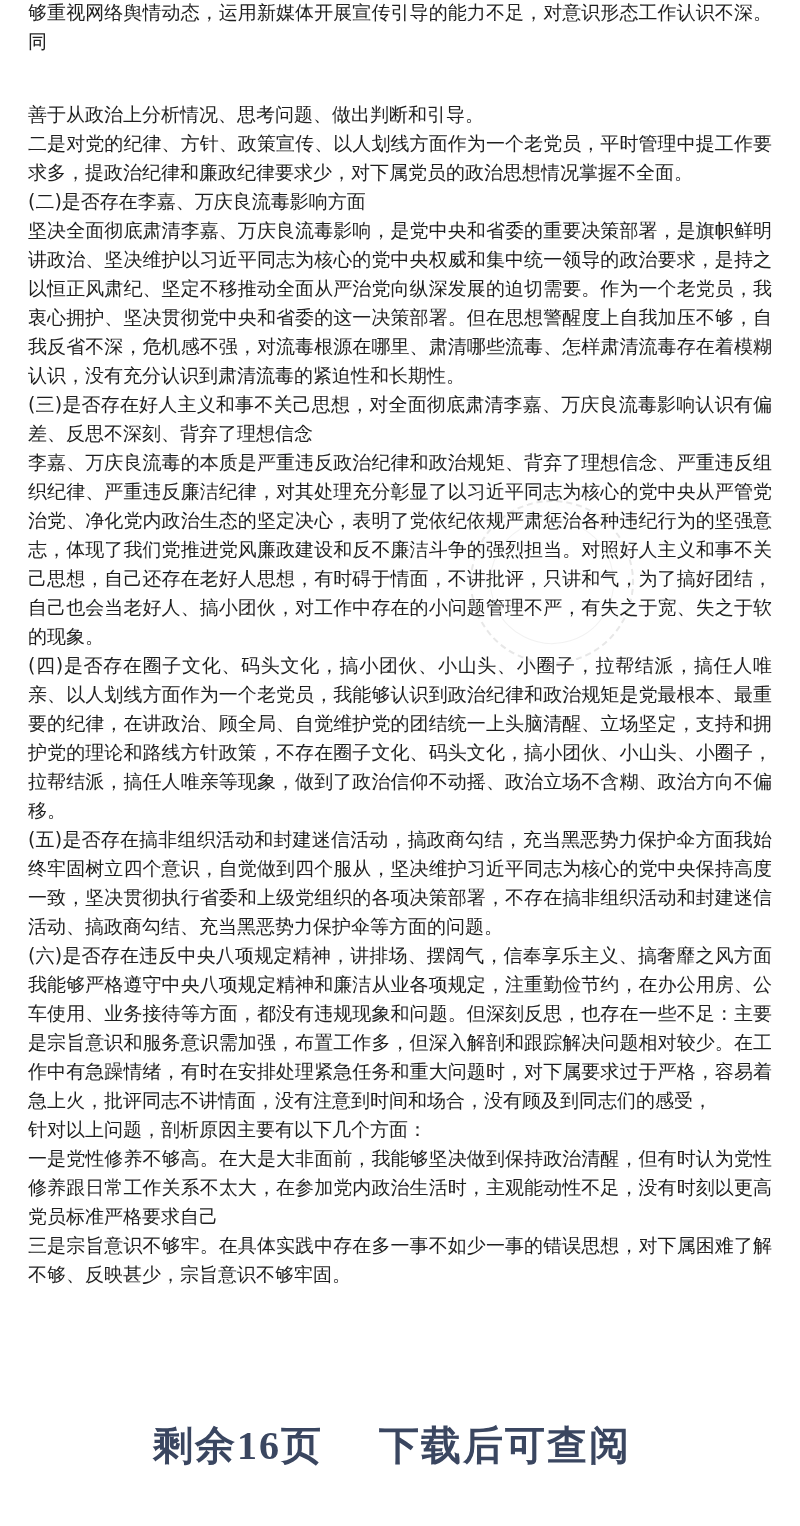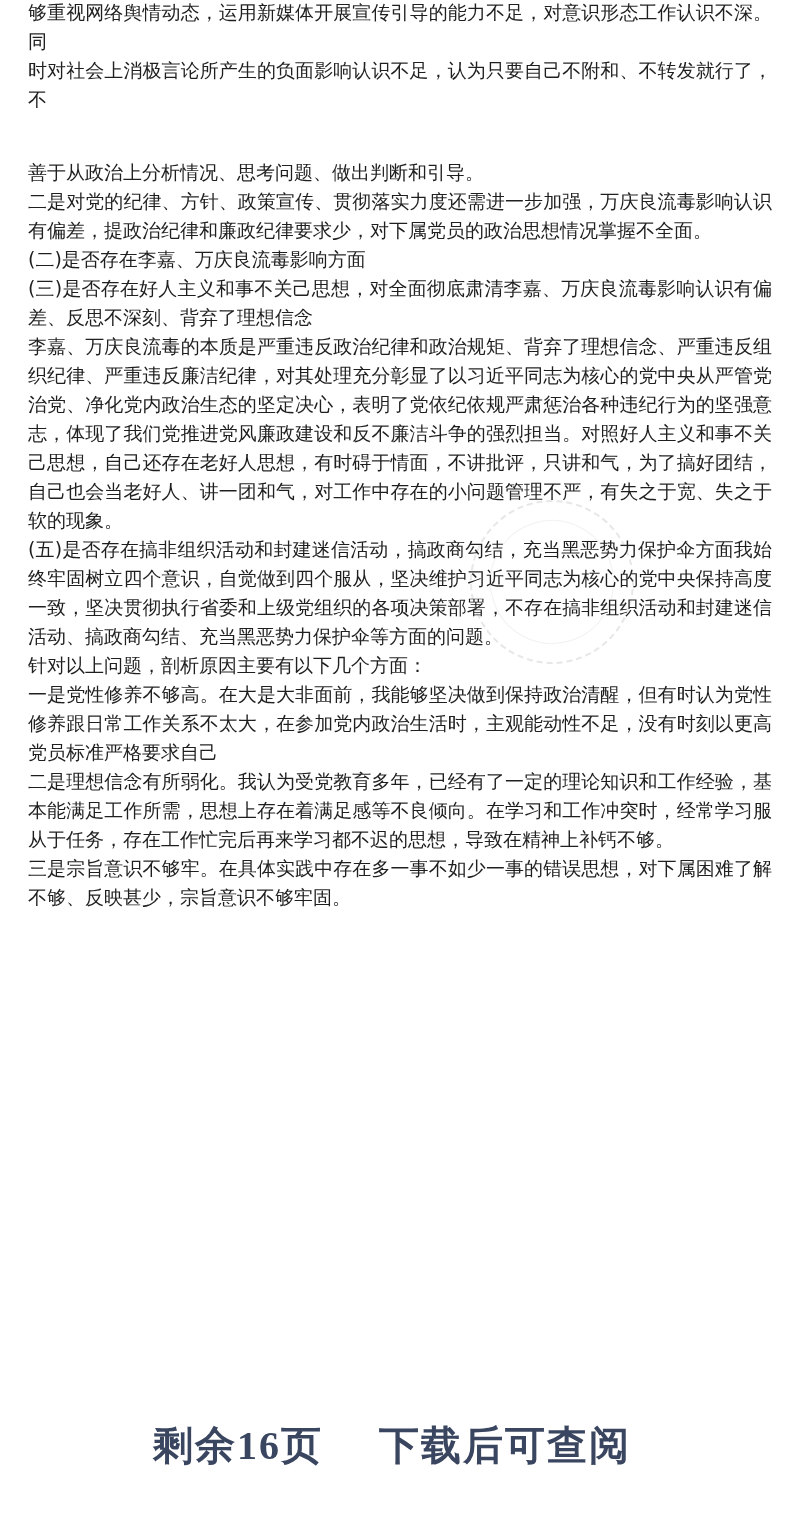--- a/index.html
+++ b/index.html
@@ -78,32 +78,33 @@
     width: 56px;
   }
 </style>
 </head>
 <body>
 
 <div class="doc">
 
   <div class="top-fragment">
     <p class="force-justify">够重视网络舆情动态，运用新媒体开展宣传引导的能力不足，对意识形态工作认识不深。同</p>
-    <p class="force-justify">时对社会上消极言论所产生的负面影响认识不足，认为只要自己不附和、不转发就行了，不</p>
   </div>
 
   <p>善于从政治上分析情况、思考问题、做出判断和引导。</p>
-  <p>二是对党的纪律、方针、政策宣传、贯彻落实力度还需进一步加强，万庆良流毒影响认识有偏差，提政治纪律和廉政纪律要求少，对下属党员的政治思想情况掌握不全面。</p>
+  <p>二是对党的纪律、方针、政策宣传、以人划线方面作为一个老党员，平时管理中提工作要求多，提政治纪律和廉政纪律要求少，对下属党员的政治思想情况掌握不全面。</p>
   <p>(二)是否存在李嘉、万庆良流毒影响方面</p>
+  <p>坚决全面彻底肃清李嘉、万庆良流毒影响，是党中央和省委的重要决策部署，是旗帜鲜明讲政治、坚决维护以习近平同志为核心的党中央权威和集中统一领导的政治要求，是持之以恒正风肃纪、坚定不移推动全面从严治党向纵深发展的迫切需要。作为一个老党员，我衷心拥护、坚决贯彻党中央和省委的这一决策部署。但在思想警醒度上自我加压不够，自我反省不深，危机感不强，对流毒根源在哪里、肃清哪些流毒、怎样肃清流毒存在着模糊认识，没有充分认识到肃清流毒的紧迫性和长期性。</p>
   <p>(三)是否存在好人主义和事不关己思想，对全面彻底肃清李嘉、万庆良流毒影响认识有偏差、反思不深刻、背弃了理想信念</p>
-  <p>李嘉、万庆良流毒的本质是严重违反政治纪律和政治规矩、背弃了理想信念、严重违反组织纪律、严重违反廉洁纪律，对其处理充分彰显了以习近平同志为核心的党中央从严管党治党、净化党内政治生态的坚定决心，表明了党依纪依规严肃惩治各种违纪行为的坚强意志，体现了我们党推进党风廉政建设和反不廉洁斗争的强烈担当。对照好人主义和事不关己思想，自己还存在老好人思想，有时碍于情面，不讲批评，只讲和气，为了搞好团结，自己也会当老好人、讲一团和气，对工作中存在的小问题管理不严，有失之于宽、失之于软的现象。</p>
+  <p>李嘉、万庆良流毒的本质是严重违反政治纪律和政治规矩、背弃了理想信念、严重违反组织纪律、严重违反廉洁纪律，对其处理充分彰显了以习近平同志为核心的党中央从严管党治党、净化党内政治生态的坚定决心，表明了党依纪依规严肃惩治各种违纪行为的坚强意志，体现了我们党推进党风廉政建设和反不廉洁斗争的强烈担当。对照好人主义和事不关己思想，自己还存在老好人思想，有时碍于情面，不讲批评，只讲和气，为了搞好团结，自己也会当老好人、搞小团伙，对工作中存在的小问题管理不严，有失之于宽、失之于软的现象。</p>
+  <p>(四)是否存在圈子文化、码头文化，搞小团伙、小山头、小圈子，拉帮结派，搞任人唯亲、以人划线方面作为一个老党员，我能够认识到政治纪律和政治规矩是党最根本、最重要的纪律，在讲政治、顾全局、自觉维护党的团结统一上头脑清醒、立场坚定，支持和拥护党的理论和路线方针政策，不存在圈子文化、码头文化，搞小团伙、小山头、小圈子，拉帮结派，搞任人唯亲等现象，做到了政治信仰不动摇、政治立场不含糊、政治方向不偏移。</p>
   <p>(五)是否存在搞非组织活动和封建迷信活动，搞政商勾结，充当黑恶势力保护伞方面我始终牢固树立四个意识，自觉做到四个服从，坚决维护习近平同志为核心的党中央保持高度一致，坚决贯彻执行省委和上级党组织的各项决策部署，不存在搞非组织活动和封建迷信活动、搞政商勾结、充当黑恶势力保护伞等方面的问题。</p>
+  <p>(六)是否存在违反中央八项规定精神，讲排场、摆阔气，信奉享乐主义、搞奢靡之风方面我能够严格遵守中央八项规定精神和廉洁从业各项规定，注重勤俭节约，在办公用房、公车使用、业务接待等方面，都没有违规现象和问题。但深刻反思，也存在一些不足：主要是宗旨意识和服务意识需加强，布置工作多，但深入解剖和跟踪解决问题相对较少。在工作中有急躁情绪，有时在安排处理紧急任务和重大问题时，对下属要求过于严格，容易着急上火，批评同志不讲情面，没有注意到时间和场合，没有顾及到同志们的感受，</p>
   <p>针对以上问题，剖析原因主要有以下几个方面：</p>
   <p>一是党性修养不够高。在大是大非面前，我能够坚决做到保持政治清醒，但有时认为党性修养跟日常工作关系不太大，在参加党内政治生活时，主观能动性不足，没有时刻以更高党员标准严格要求自己</p>
-  <p>二是理想信念有所弱化。我认为受党教育多年，已经有了一定的理论知识和工作经验，基本能满足工作所需，思想上存在着满足感等不良倾向。在学习和工作冲突时，经常学习服从于任务，存在工作忙完后再来学习都不迟的思想，导致在精神上补钙不够。</p>
   <p>三是宗旨意识不够牢。在具体实践中存在多一事不如少一事的错误思想，对下属困难了解不够、反映甚少，宗旨意识不够牢固。</p>
 
 </div>
 
 <div class="watermark"></div>
 
 <div class="footer-banner">
   <span>剩余16页</span><span class="gap"></span><span>下载后可查阅</span>
 </div>
 

